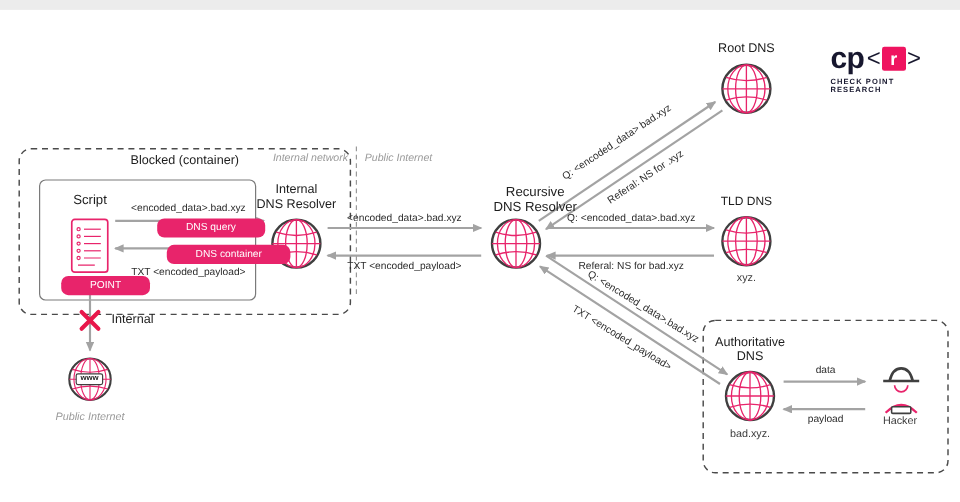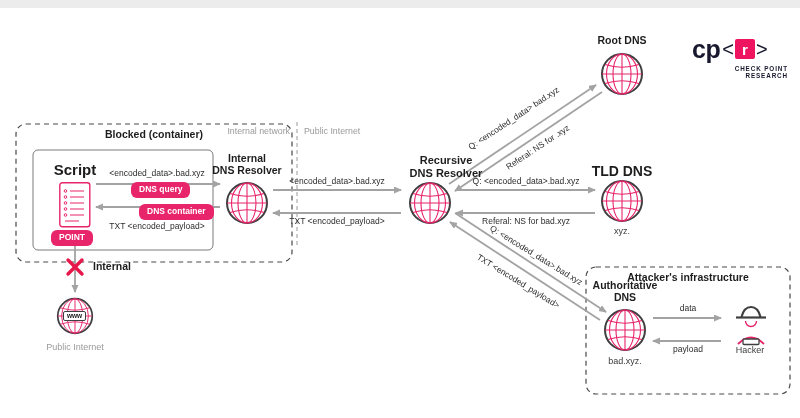--- a/index.html
+++ b/index.html
@@ -1,28 +1,28 @@
 <!DOCTYPE html>
 <html><head>
 <meta charset="utf-8">
 <style>
   * { margin:0; padding:0; box-sizing:border-box; }
   html,body { background:#fff; }
   body { font-family:"Liberation Sans", sans-serif; }
   .stage { position:relative; width:800px; height:418px; background:#fff; overflow:hidden; }
   .strip { position:absolute; left:0; width:800px; height:8px; background:#ececec; }
-  .abs { position:absolute;text-align:right; }
+  .abs { position:absolute; }
   .lbl { position:absolute; color:#1d1d1d; line-height:1.15; }
-  .bold { font-weight:bold; }
+  .bold { font-weight:normal; }
   .center { text-align:center; }
   .pre { white-space:pre-line; }
-  .muted { color:#9a9a9a; }
+  .muted { color:#9a9a9a;font-style:italic; }
   .edge { position:absolute; font-size:8.5px; color:#2c2c2c; text-align:center; line-height:1.1; }
   .zone { position:absolute; font-size:9px; color:#3c3c3c; text-align:center; }
-  .badge { position:absolute; background:#e8246b; color:#fff; font-size:8.5px; line-height:1; padding:3px 8px 4px; border-radius:6px; white-space:nowrap;font-weight:bold; }
+  .badge { position:absolute; background:#e8246b; color:#fff; font-size:8.5px; line-height:1; padding:3px 24px 4px; border-radius:6px; white-space:nowrap; }
   .rotL { transform:rotate(-33.5deg); transform-origin:center; }
   .rotR { transform:rotate(31.5deg); transform-origin:center; }
   svg { position:absolute; left:0; top:0; }
 </style>
 </head>
 <body>
 
 <div class="stage">
   <div class="strip" style="top:0"></div>
   <div class="strip" style="top:410"></div>
@@ -99,42 +99,41 @@
     <g stroke="#e8174a" stroke-width="3.4" stroke-linecap="round">
       <line x1="68" y1="260" x2="82" y2="274"></line>
       <line x1="82" y1="260" x2="68" y2="274"></line>
     </g>
   </svg>
 
   <div class="lbl muted" style="left:210px;top:126px;width:80px;text-align:right;font-size:8.8px">Internal network</div>
   <div class="lbl muted" style="left:304px;top:126px;font-size:8.8px">Public Internet</div>
 
   <div class="lbl bold center" style="left:34px;top:128px;width:240px;font-size:10.5px">Blocked (container)</div>
-  <div class="lbl bold center" style="left:45px;top:161px;width:60px;font-size:15px">Script</div>
+  <div class="lbl bold center" style="left:45px;top:161px;width:60px;font-size:11px">Script</div>
   <div class="edge" style="left:96px;top:169px;width:122px">&lt;encoded_data&gt;.bad.xyz</div>
   <div class="badge" style="left:131px;top:182px">DNS query</div>
   <div class="badge" style="left:139px;top:204px">DNS container</div>
   <div class="edge" style="left:98px;top:222px;width:118px">TXT &lt;encoded_payload&gt;</div>
   <div class="badge" style="left:51px;top:230px">POINT</div>
   <div class="lbl bold" style="left:93px;top:260px;font-size:10.5px">Internal</div>
   <div class="abs" style="left:63px;top:311px;background:#fff;border:1px solid #3f3f3f;border-radius:2px;font-size:6.5px;font-weight:bold;line-height:1.3;padding:0 3px;color:#222">www</div>
   <div class="lbl muted center" style="left:25px;top:342px;width:100px;font-size:9px">Public Internet</div>
 
   <div class="lbl bold center pre" style="left:195px;top:152px;width:104px;font-size:10.5px">Internal
 DNS Resolver</div>
   <div class="lbl bold center pre" style="left:394px;top:154px;width:104px;font-size:11px">Recursive
 DNS Resolver</div>
   <div class="lbl bold center" style="left:572px;top:34px;width:100px;font-size:10.5px">Root DNS</div>
-  <div class="lbl bold center" style="left:572px;top:163px;width:100px;font-size:14px">TLD DNS</div>
+  <div class="lbl bold center" style="left:572px;top:163px;width:100px;font-size:10px">TLD DNS</div>
   <div class="zone" style="left:572px;top:226px;width:100px">xyz.</div>
   <div class="lbl bold center pre" style="left:575px;top:279px;width:100px;font-size:10.5px">Authoritative
 DNS</div>
   <div class="zone" style="left:575px;top:356px;width:100px">bad.xyz.</div>
   <div class="zone" style="left:715px;top:345px;width:70px">Hacker</div>
-  <div class="lbl bold center" style="left:596px;top:271px;width:184px;font-size:10.5px">Attacker's infrastructure</div>
 
   <div class="edge" style="left:275px;top:177px;width:124px">&lt;encoded_data&gt;.bad.xyz</div>
   <div class="edge" style="left:278px;top:217px;width:118px">TXT &lt;encoded_payload&gt;</div>
   <div class="edge" style="left:461px;top:177px;width:130px">Q: &lt;encoded_data&gt;.bad.xyz</div>
   <div class="edge" style="left:463px;top:217px;width:126px">Referal: NS for bad.xyz</div>
   <div class="edge rotL" style="left:449px;top:114px;width:130px">Q: &lt;encoded_data&gt; bad.xyz</div>
   <div class="edge rotL" style="left:483px;top:143px;width:110px">Referal: NS for .xyz</div>
   <div class="edge rotR" style="left:471px;top:251px;width:130px">Q: &lt;encoded_data&gt;.bad.xyz</div>
   <div class="edge rotR" style="left:459px;top:277px;width:118px">TXT &lt;encoded_payload&gt;</div>
   <div class="edge" style="left:658px;top:304px;width:60px">data</div>

